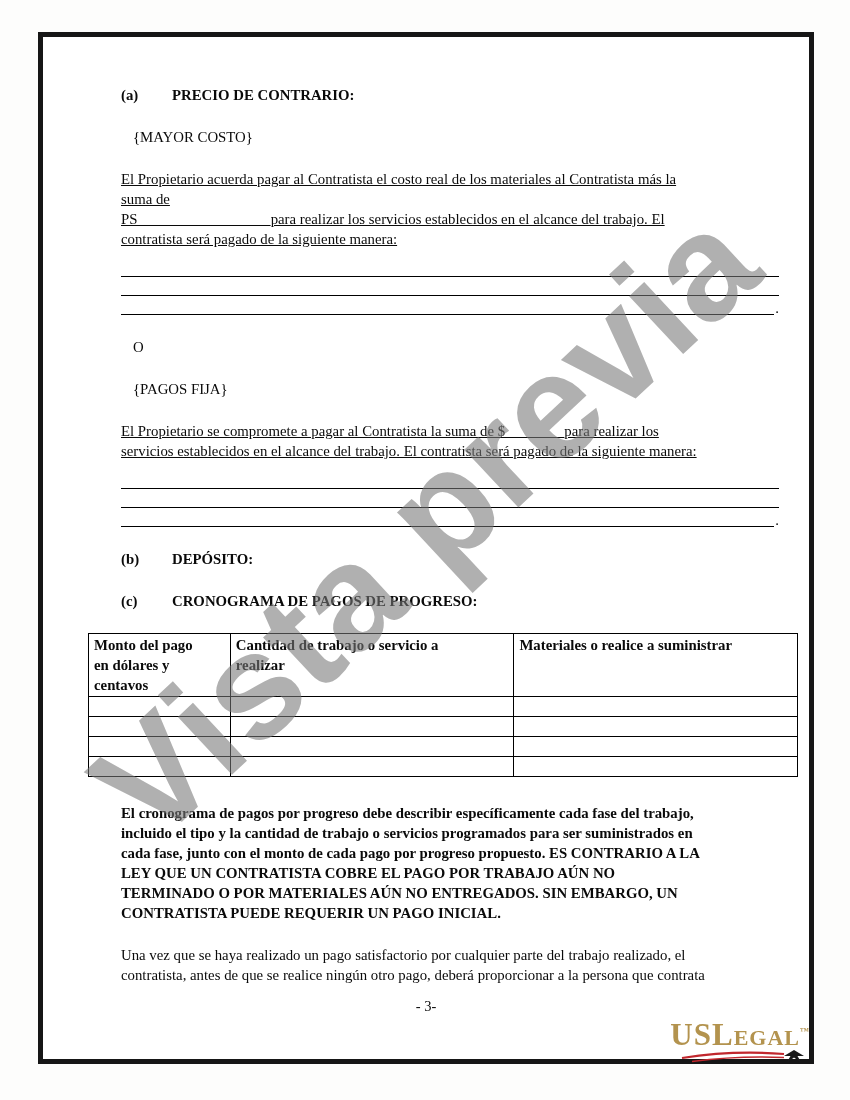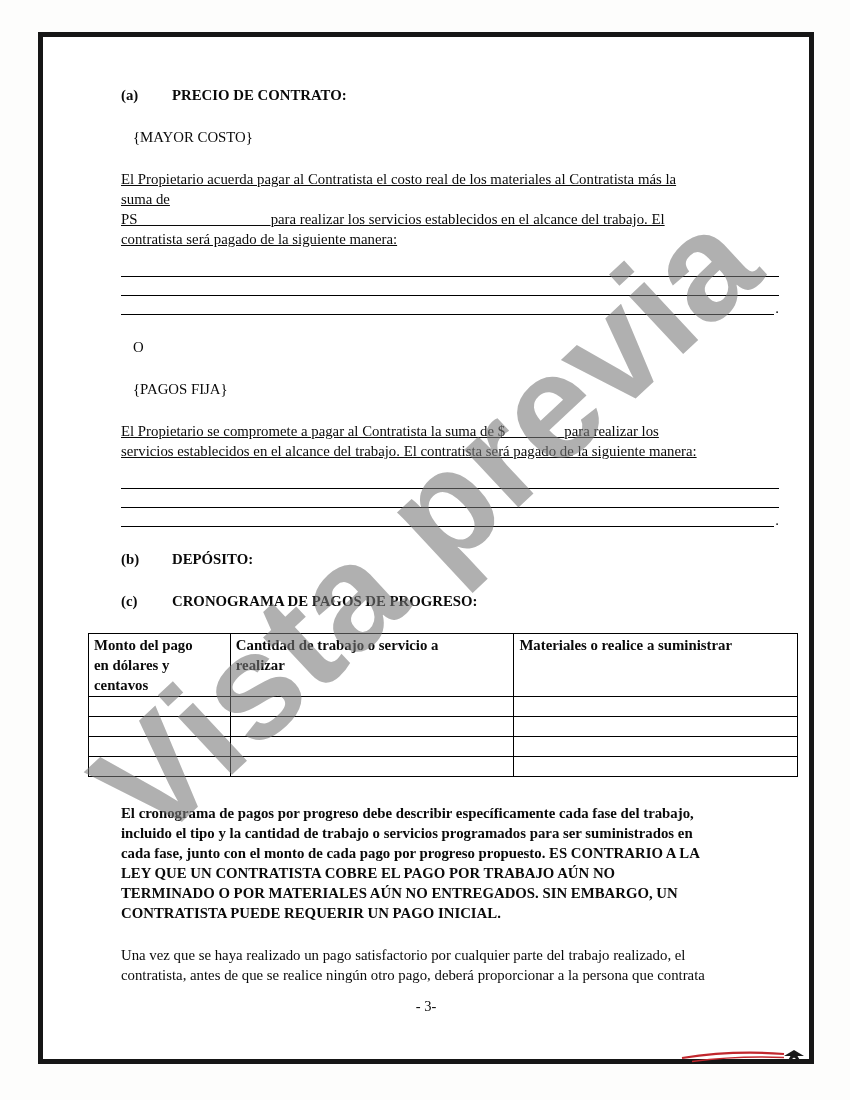--- a/index.html
+++ b/index.html
@@ -78,21 +78,21 @@
   .logo-mark { display: block; margin-left: auto; margin-top: 1px; }
 </style>
 </head>
 <body>
 
 <div class="frame">
 
   <div class="content">
 
     <div class="heading">
-      <span class="h-label">(a)</span><span>PRECIO DE CONTRATO:</span>
+      <span class="h-label">(a)</span><span>PRECIO DE CONTRARIO:</span>
     </div>
 
     <div class="tag">{MAYOR COSTO}</div>
 
     <div class="para tight">El Propietario acuerda pagar al Contratista el costo real de los materiales al Contratista más la
 suma de
 PS__________________para realizar los servicios establecidos en el alcance del trabajo. El
 contratista será pagado de la siguiente manera:</div>
 
     <div class="rules">
@@ -192,18 +192,21 @@
 
   </div>
 
   <div class="footer">- 3-</div>
 
 </div>
 
 <div class="watermark">Vista previa</div>
 
 <div class="logo">
+  <div class="logo-text">
+    <span>USLegal</span><sup>™</sup>
+  </div>
   <svg class="logo-mark" width="132" height="15" viewBox="0 0 132 15">
     <path d="M4 9 Q 55 1 106 5" stroke="#c1272d" stroke-width="2.2" fill="none"></path>
     <path d="M14 12.5 Q 60 6.5 106 8.5" stroke="#c1272d" stroke-width="1.4" fill="none"></path>
     <path d="M116 1 l -10 6 6.5 0 -4 7 7.5 -5.5 7.5 5.5 -4 -7 6.5 0 z" fill="#1a1a1a"></path>
   </svg>
 </div>
 
 </body></html>

